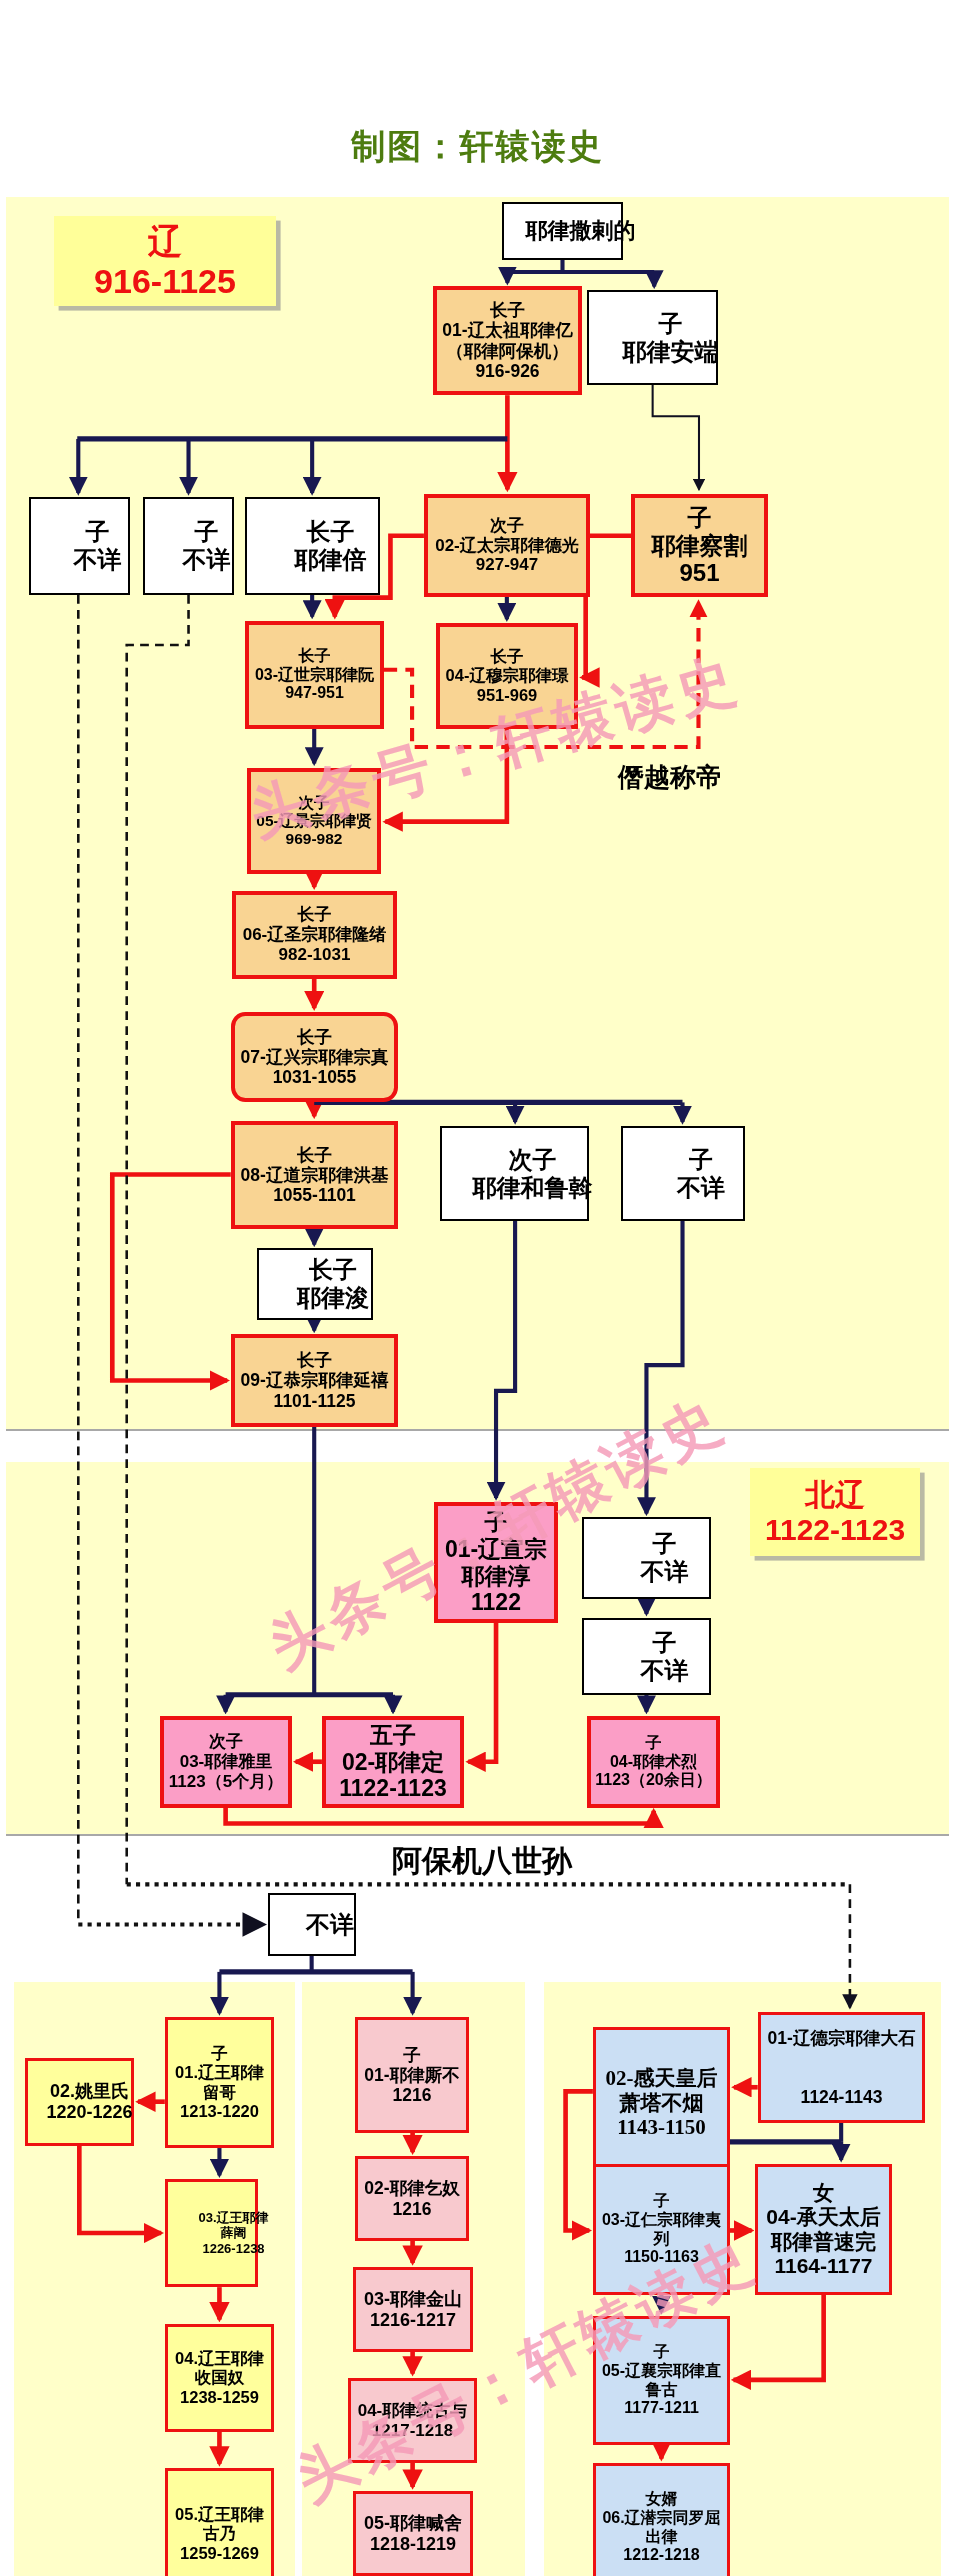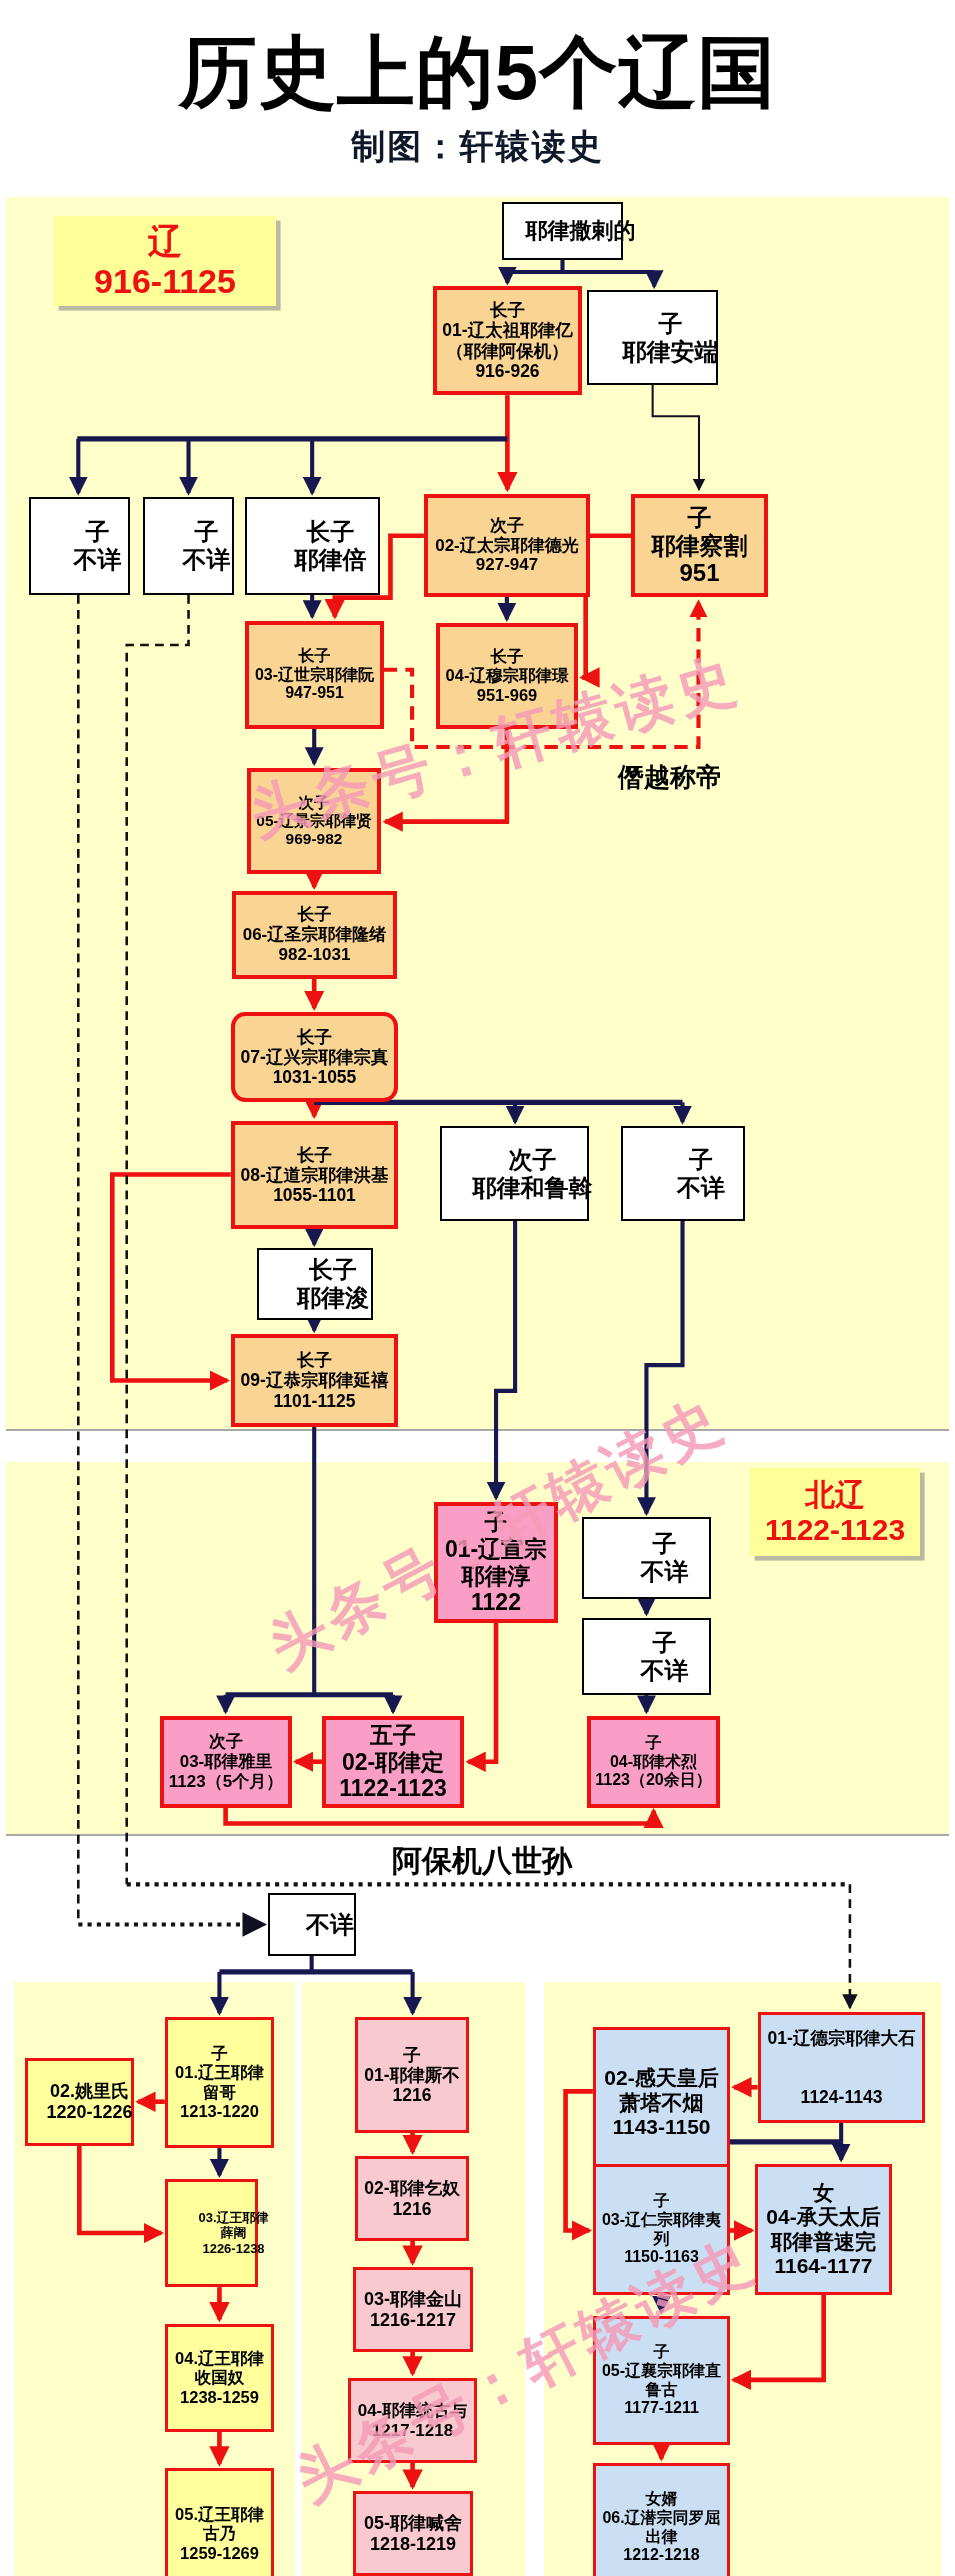--- a/index.html
+++ b/index.html
@@ -1,21 +1,21 @@
 <!DOCTYPE html>
 <html style="font-size:8.2px"><head>
 <meta charset="utf-8">
 <style>
   html,body{margin:0;padding:0;background:#ffffff;}
   body{font-family:"Liberation Sans","DejaVu Sans",sans-serif;}
   .stage{position:relative;width:955px;height:2911px;background:#ffffff;overflow:hidden;}
   .page-title{position:absolute;left:0;top:20.6px;width:100%;text-align:center;
     font-size:78px;font-weight:900;color:#000;letter-spacing:1px;}
   .page-subtitle{position:absolute;left:0;top:124px;width:100%;text-align:center;
-    font-size:34px;font-weight:800;color:#0f172a;letter-spacing:2.1px;}
+    font-size:34px;font-weight:800;color:#4d7c0f;letter-spacing:2.1px;}
   .panel{position:absolute;background:#ffffc9;border-bottom:2.6px solid #a8a8a8;}
   .node{position:absolute;display:flex;flex-direction:column;align-items:center;justify-content:center;
     text-align:center;font-weight:800;color:#000;line-height:1.16;box-sizing:border-box;background:#fff;}
   .node span{display:block;white-space:nowrap;}
   .st-main{background:#f9d493;border:4.1px solid #ee1111;}
   .st-main-round{background:#f9d493;border:4.1px solid #ee1111;border-radius:14.4px;}
   .st-plain{background:#ffffff;border:2.1px solid #000;padding-left:36px;}
   .st-nliao{background:#fb9ec6;border:4.1px solid #ee1111;}
   .st-eliao{background:#ffff9c;border:3.6px solid #ee1111;}
   .st-hliao{background:#f8c9ce;border:3.6px solid #ee1111;}
@@ -25,21 +25,20 @@
     color:#ee1111;font-weight:900;text-align:center;line-height:1.18;}
   .annot{position:absolute;transform:translate(-50%,-50%);font-weight:900;color:#000;white-space:nowrap;}
   .wm{position:absolute;transform:translate(-50%,-50%) rotate(-26deg);color:rgba(244,154,183,.82);
     font-weight:900;white-space:nowrap;letter-spacing:5.2px;}
   svg.wires{position:absolute;left:0;top:0;pointer-events:none;}
 </style>
 </head>
 <body>
 
 <div class="stage">
-  <div class="page-title">历史上的5个辽国</div>
   <div class="page-subtitle">制图：轩辕读史</div>
 
   <div id="panels">
       <div class="panel" style="left: 6.2px; top: 197px; width: 943px; height: 1232px;"></div>
       <div class="panel" style="left: 6.2px; top: 1462px; width: 943px; height: 372px;"></div>
       <div class="panel" style="left: 14.4px; top: 1982px; width: 281px; height: 719px;"></div>
       <div class="panel" style="left: 302px; top: 1982px; width: 223px; height: 719px;"></div>
       <div class="panel" style="left: 544px; top: 1982px; width: 397px; height: 719px;"></div>
     </div>
   <svg class="wires" id="wires" width="955" height="2911" viewBox="0 0 1854 5651">
@@ -274,21 +273,21 @@
         <span>1216-1217</span>
       </div>
       <div class="node st-hliao" style="left: 348px; top: 2378px; width: 129px; height: 85px; font-size: 17px;">
         <span>04-耶律统古与</span>
         <span>1217-1218</span>
       </div>
       <div class="node st-hliao" style="left: 353px; top: 2491px; width: 120px; height: 85px; font-size: 18px;">
         <span>05-耶律喊舍</span>
         <span>1218-1219</span>
       </div>
-      <div class="node st-xliao" style="left: 593px; top: 2027px; width: 137px; height: 152px; font-size: 21px;">
+      <div class="node st-xliao" style="left: 593px; top: 2027px; width: 137px; height: 152px; font-size: 21px; font-family: Liberation Serif, serif;">
         <span>02-感天皇后</span>
         <span>萧塔不烟</span>
         <span>1143-1150</span>
       </div>
       <div class="node st-xliao" style="left: 758px; top: 2012px; width: 167px; height: 111px; font-size: 17.5px; gap: 38px;">
         <span>01-辽德宗耶律大石</span>
         <span>1124-1143</span>
       </div>
       <div class="node st-xliao" style="left: 593px; top: 2164px; width: 137px; height: 131px; font-size: 16px;">
         <span>子</span>

